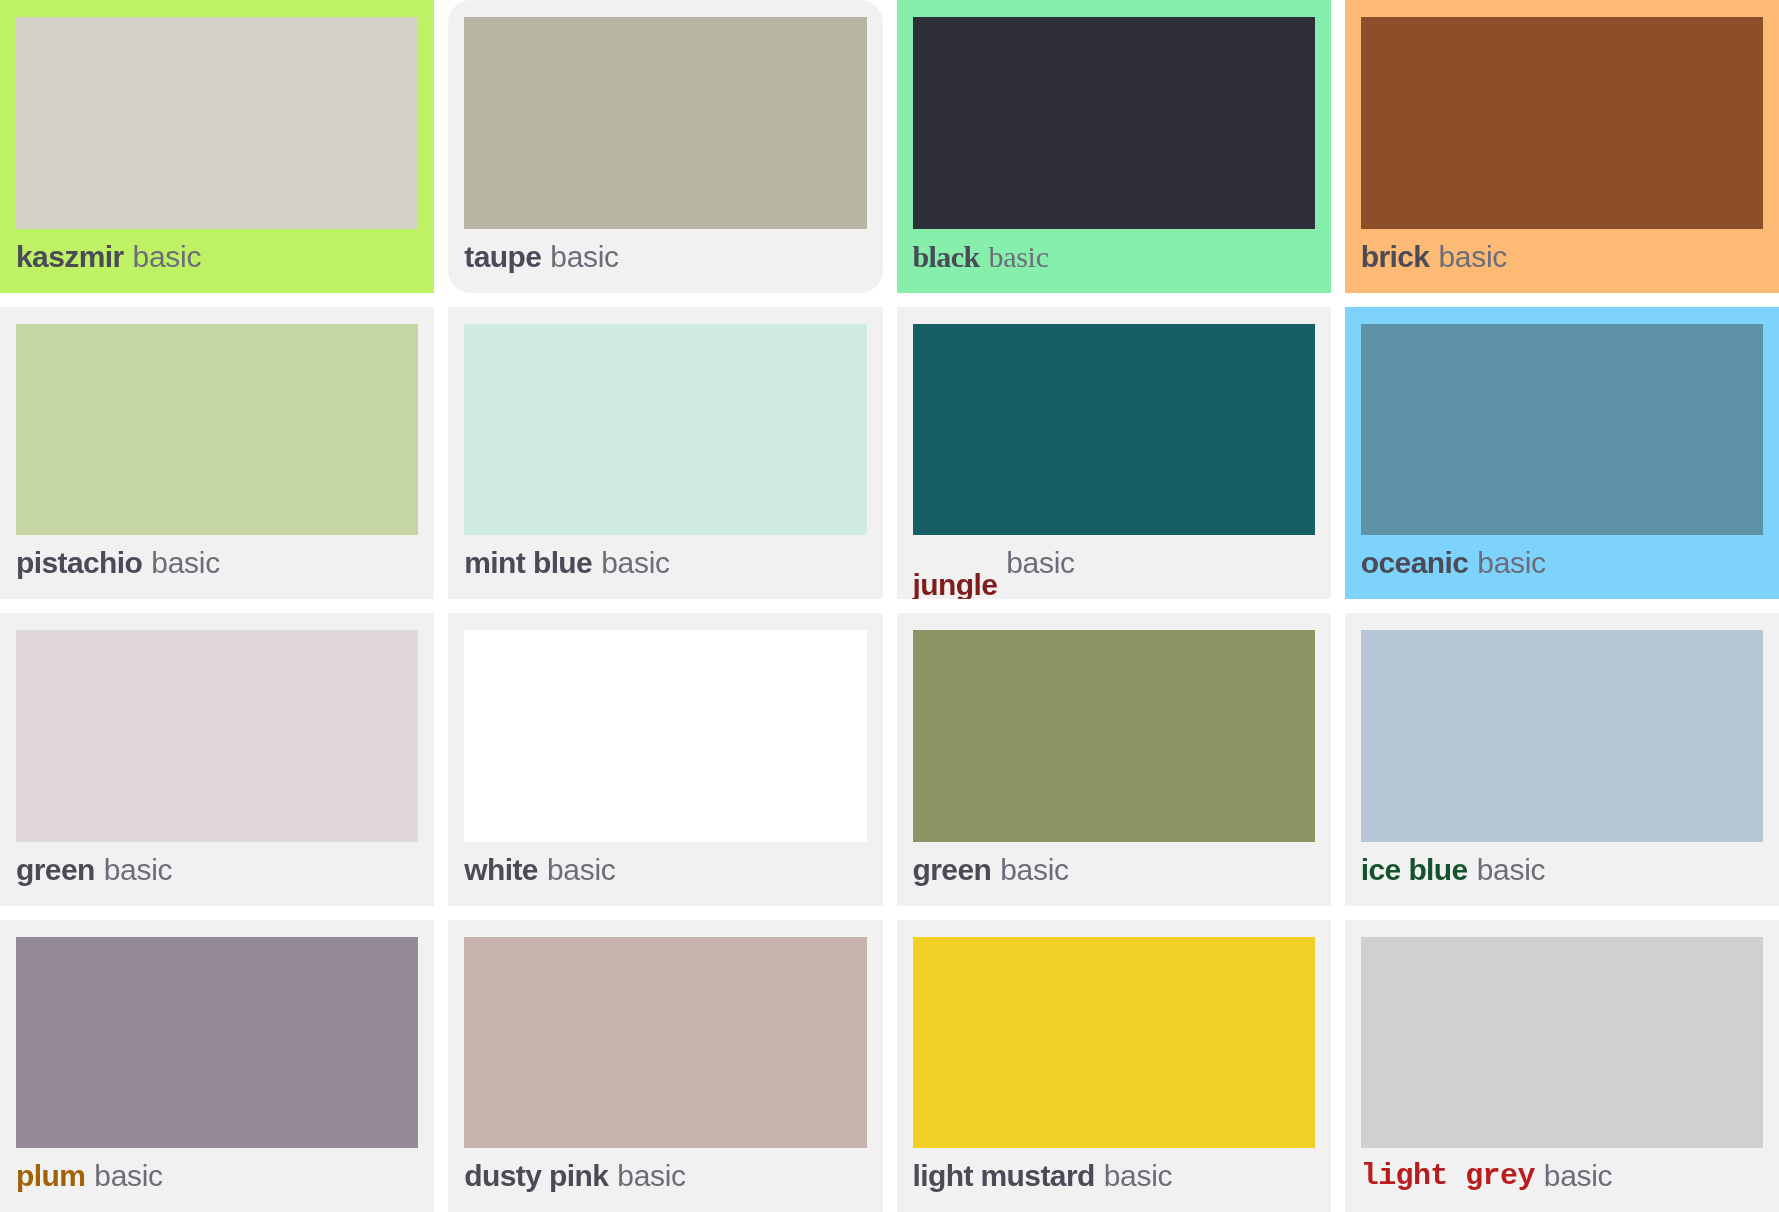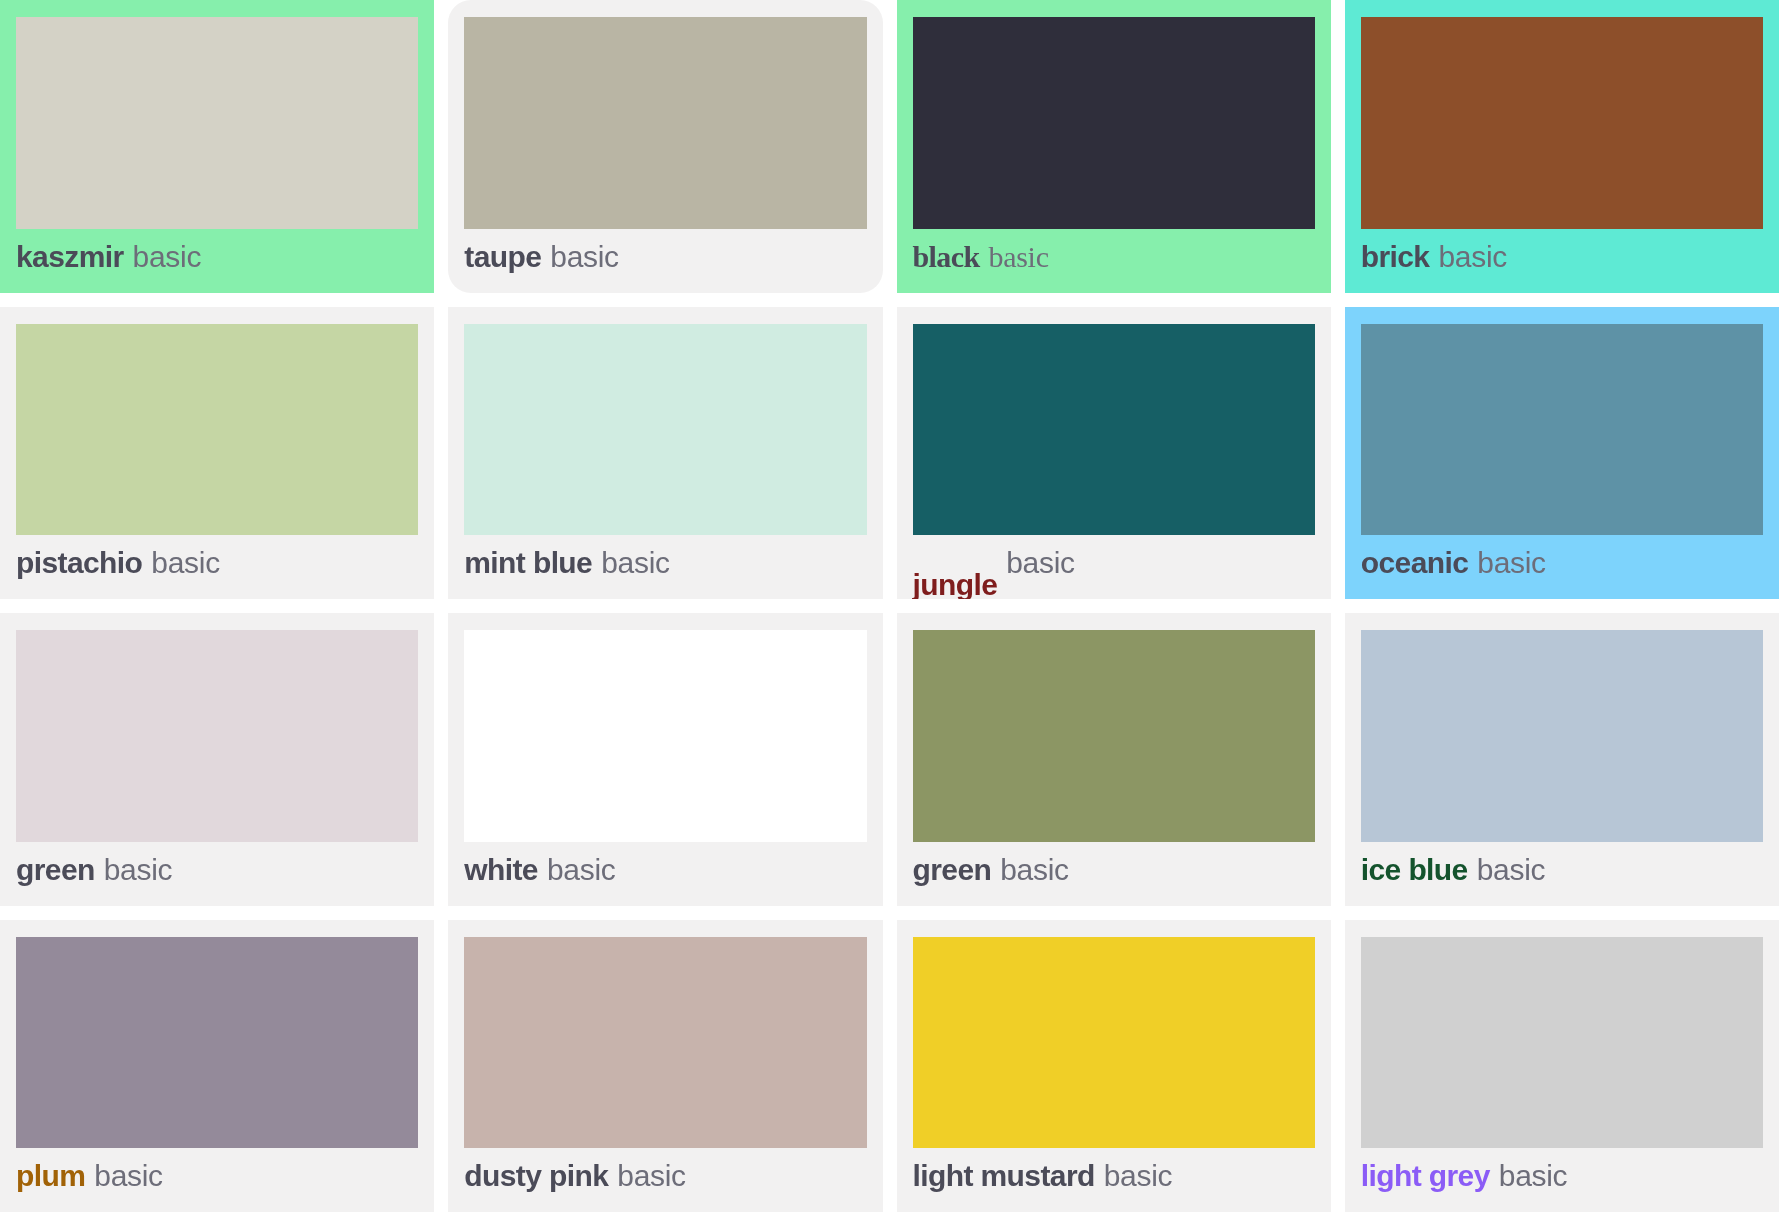--- a/index.html
+++ b/index.html
@@ -65,42 +65,42 @@
     font-weight: 400;
     color: #6d6d79;
     letter-spacing: -0.3px;
     margin-left: 9px;
   }
 </style>
 </head>
 <body>
 
 <div id="swatch-grid" style="background: rgb(255, 255, 255);">
-    <div class="swatch-card" style="background: #86efac;">
+    <div class="swatch-card" style="background: #bef264;">
       <div class="swatch-chip" title="#d4d2c6" style="background: rgb(212, 210, 198);"></div>
       <div class="swatch-label">
         <span class="swatch-name" style="color: rgb(75, 75, 88);">kaszmir</span>
         <span class="swatch-kind" style="color: rgb(109, 109, 121);">basic</span>
       </div>
     </div>
     <div class="swatch-card" style="background: rgb(242, 241, 241); border-radius: 23px;">
       <div class="swatch-chip" title="#b9b5a4" style="background: rgb(185, 181, 164);"></div>
       <div class="swatch-label">
         <span class="swatch-name" style="color: rgb(75, 75, 88);">taupe</span>
         <span class="swatch-kind" style="color: rgb(109, 109, 121);">basic</span>
       </div>
     </div>
     <div class="swatch-card" style="background: #86efac; font-family: Liberation Serif, serif;">
       <div class="swatch-chip" title="#2f2e3b" style="background: rgb(47, 46, 59);"></div>
       <div class="swatch-label">
         <span class="swatch-name" style="color: rgb(75, 75, 88);">black</span>
         <span class="swatch-kind" style="color: rgb(109, 109, 121);">basic</span>
       </div>
     </div>
-    <div class="swatch-card" style="background: #5eead4;">
+    <div class="swatch-card" style="background: #fdba74;">
       <div class="swatch-chip" title="#8d4f2a" style="background: rgb(141, 79, 42);"></div>
       <div class="swatch-label">
         <span class="swatch-name" style="color: rgb(75, 75, 88);">brick</span>
         <span class="swatch-kind" style="color: rgb(109, 109, 121);">basic</span>
       </div>
     </div>
     <div class="swatch-card" style="background: rgb(242, 241, 241);">
       <div class="swatch-chip" title="#c5d6a4" style="background: rgb(197, 214, 164);"></div>
       <div class="swatch-label">
         <span class="swatch-name" style="color: rgb(75, 75, 88);">pistachio</span>
@@ -173,17 +173,17 @@
     <div class="swatch-card" style="background: rgb(242, 241, 241);">
       <div class="swatch-chip" title="#f0cf27" style="background: rgb(240, 207, 39);"></div>
       <div class="swatch-label">
         <span class="swatch-name" style="color: rgb(75, 75, 88);">light mustard</span>
         <span class="swatch-kind" style="color: rgb(109, 109, 121);">basic</span>
       </div>
     </div>
     <div class="swatch-card" style="background: rgb(242, 241, 241);">
       <div class="swatch-chip" title="#d0d0d0" style="background: rgb(208, 208, 208);"></div>
       <div class="swatch-label">
-        <span class="swatch-name" style="color: #8b5cf6;">light grey</span>
+        <span class="swatch-name" style="color: #b91c1c; font-family: Liberation Mono, monospace;">light grey</span>
         <span class="swatch-kind" style="color: rgb(109, 109, 121);">basic</span>
       </div>
     </div>
   </div>
 
 </body></html>

